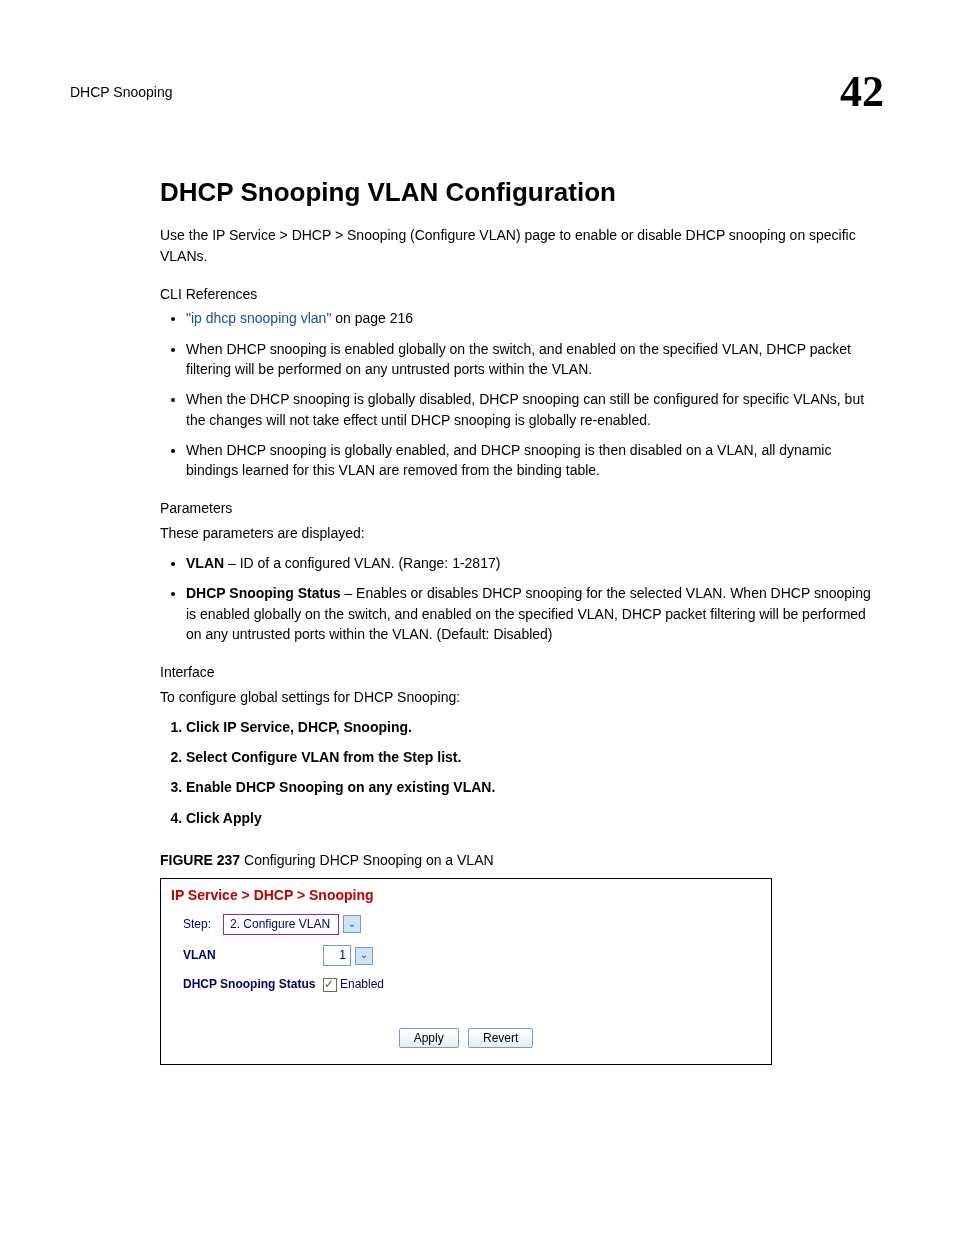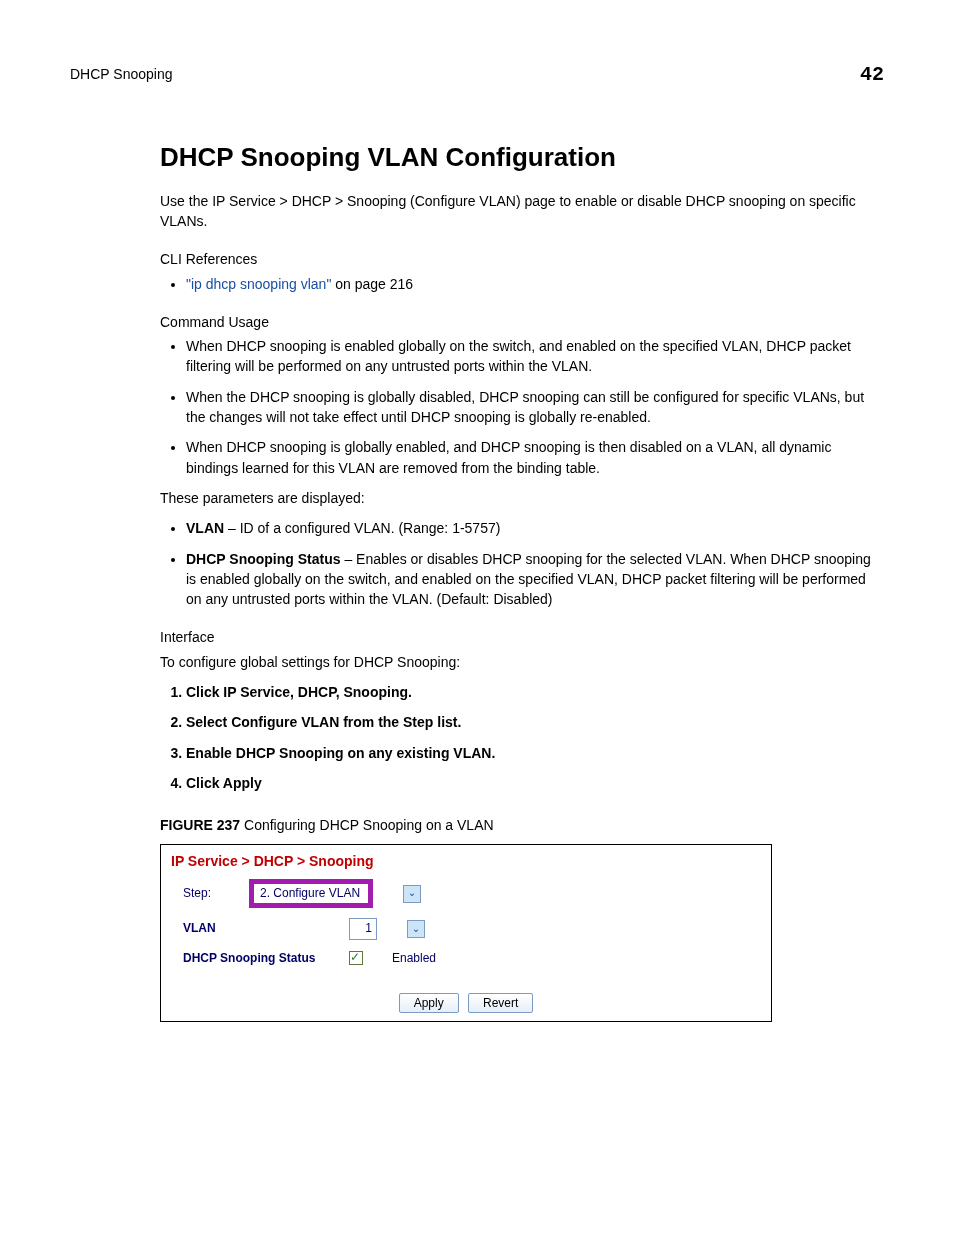--- a/index.html
+++ b/index.html
@@ -15,23 +15,23 @@
   .header-row {
     display: flex;
     justify-content: space-between;
     align-items: center;
     margin-bottom: 50px;
   }
   .header-left {
     font-size: 14px;
   }
   .header-right {
-    font-size: 20px;
-    font-weight: bold;
-    font-family: Liberation Mono, monospace;
+    font-size: 44px;
+    font-weight: bold;
+    font-family: Liberation Serif, serif;
   }
   .main-content {
     margin-left: 90px;
   }
   h1.section-title {
     font-family: "Arial Narrow", Arial, sans-serif;
     font-size: 26px;
     font-weight: bold;
     margin: 0 0 14px 0;
   }
@@ -82,28 +82,27 @@
     font-size: 14px;
   }
   .fig-body {
     padding: 0 10px 10px 22px;
     color: #000066;
   }
   .fig-row {
     display: flex;
     align-items: center;
     margin-bottom: 10px;
-    gap: 26px;
   }
   .fig-label {
     width: 140px;
     font-weight: bold;
   }
   .step-input {
-    border: 5px solid #a21caf;
+    border: 1px solid #a21caf;
     background: #fff;
     padding: 1px 6px;
     font-size: 12px;
     width: 102px;
     display: inline-block;
   }
   .dd-arrow {
     display: inline-flex;
     align-items: center;
     justify-content: center;
@@ -144,21 +143,21 @@
   }
   .fig-buttons {
     text-align: center;
     padding: 6px 0 8px 0;
   }
   .ui-btn {
     border: 1px solid #7a9ac0;
     background: linear-gradient(#fff,#e6eef8);
     padding: 2px 14px;
     font-size: 12px;
-    margin: 0 3px;
+    margin: 8px 3px;
     border-radius: 2px;
     cursor: pointer;
     color: #000;
   }
 </style>
 </head>
 <body>
 
 <div class="header-row">
   <div class="header-left">DHCP Snooping</div>
@@ -171,31 +170,31 @@
 
   <p>Use the IP Service &gt; DHCP &gt; Snooping (Configure VLAN) page to enable or disable DHCP snooping on specific VLANs.</p>
 
   <div class="subhead">CLI References</div>
   <ul class="bullets">
     <li>
       <span class="link">"ip dhcp snooping vlan"</span><span> on page 216</span>
     </li>
   </ul>
 
-  <div class="subhead">Command Usage</div>
   <ul class="bullets">
     <li>When DHCP snooping is enabled globally on the switch, and enabled on the specified VLAN, DHCP packet filtering will be performed on any untrusted ports within the VLAN.</li>
     <li>When the DHCP snooping is globally disabled, DHCP snooping can still be configured for specific VLANs, but the changes will not take effect until DHCP snooping is globally re-enabled.</li>
     <li>When DHCP snooping is globally enabled, and DHCP snooping is then disabled on a VLAN, all dynamic bindings learned for this VLAN are removed from the binding table.</li>
   </ul>
 
+  <div class="subhead">Parameters</div>
   <p>These parameters are displayed:</p>
   <ul class="bullets">
     <li>
-      <span class="param-name">VLAN</span><span> – ID of a configured VLAN. (Range: 1-5757)</span>
+      <span class="param-name">VLAN</span><span> – ID of a configured VLAN. (Range: 1-2817)</span>
     </li>
     <li>
       <span class="param-name">DHCP Snooping Status</span><span> – Enables or disables DHCP snooping for the selected VLAN. When DHCP snooping is enabled globally on the switch, and enabled on the specified VLAN, DHCP packet filtering will be performed on any untrusted ports within the VLAN. (Default: Disabled)</span>
     </li>
   </ul>
 
   <div class="subhead">Interface</div>
   <p>To configure global settings for DHCP Snooping:</p>
   <ol class="steps">
     <li>Click IP Service, DHCP, Snooping.</li>

